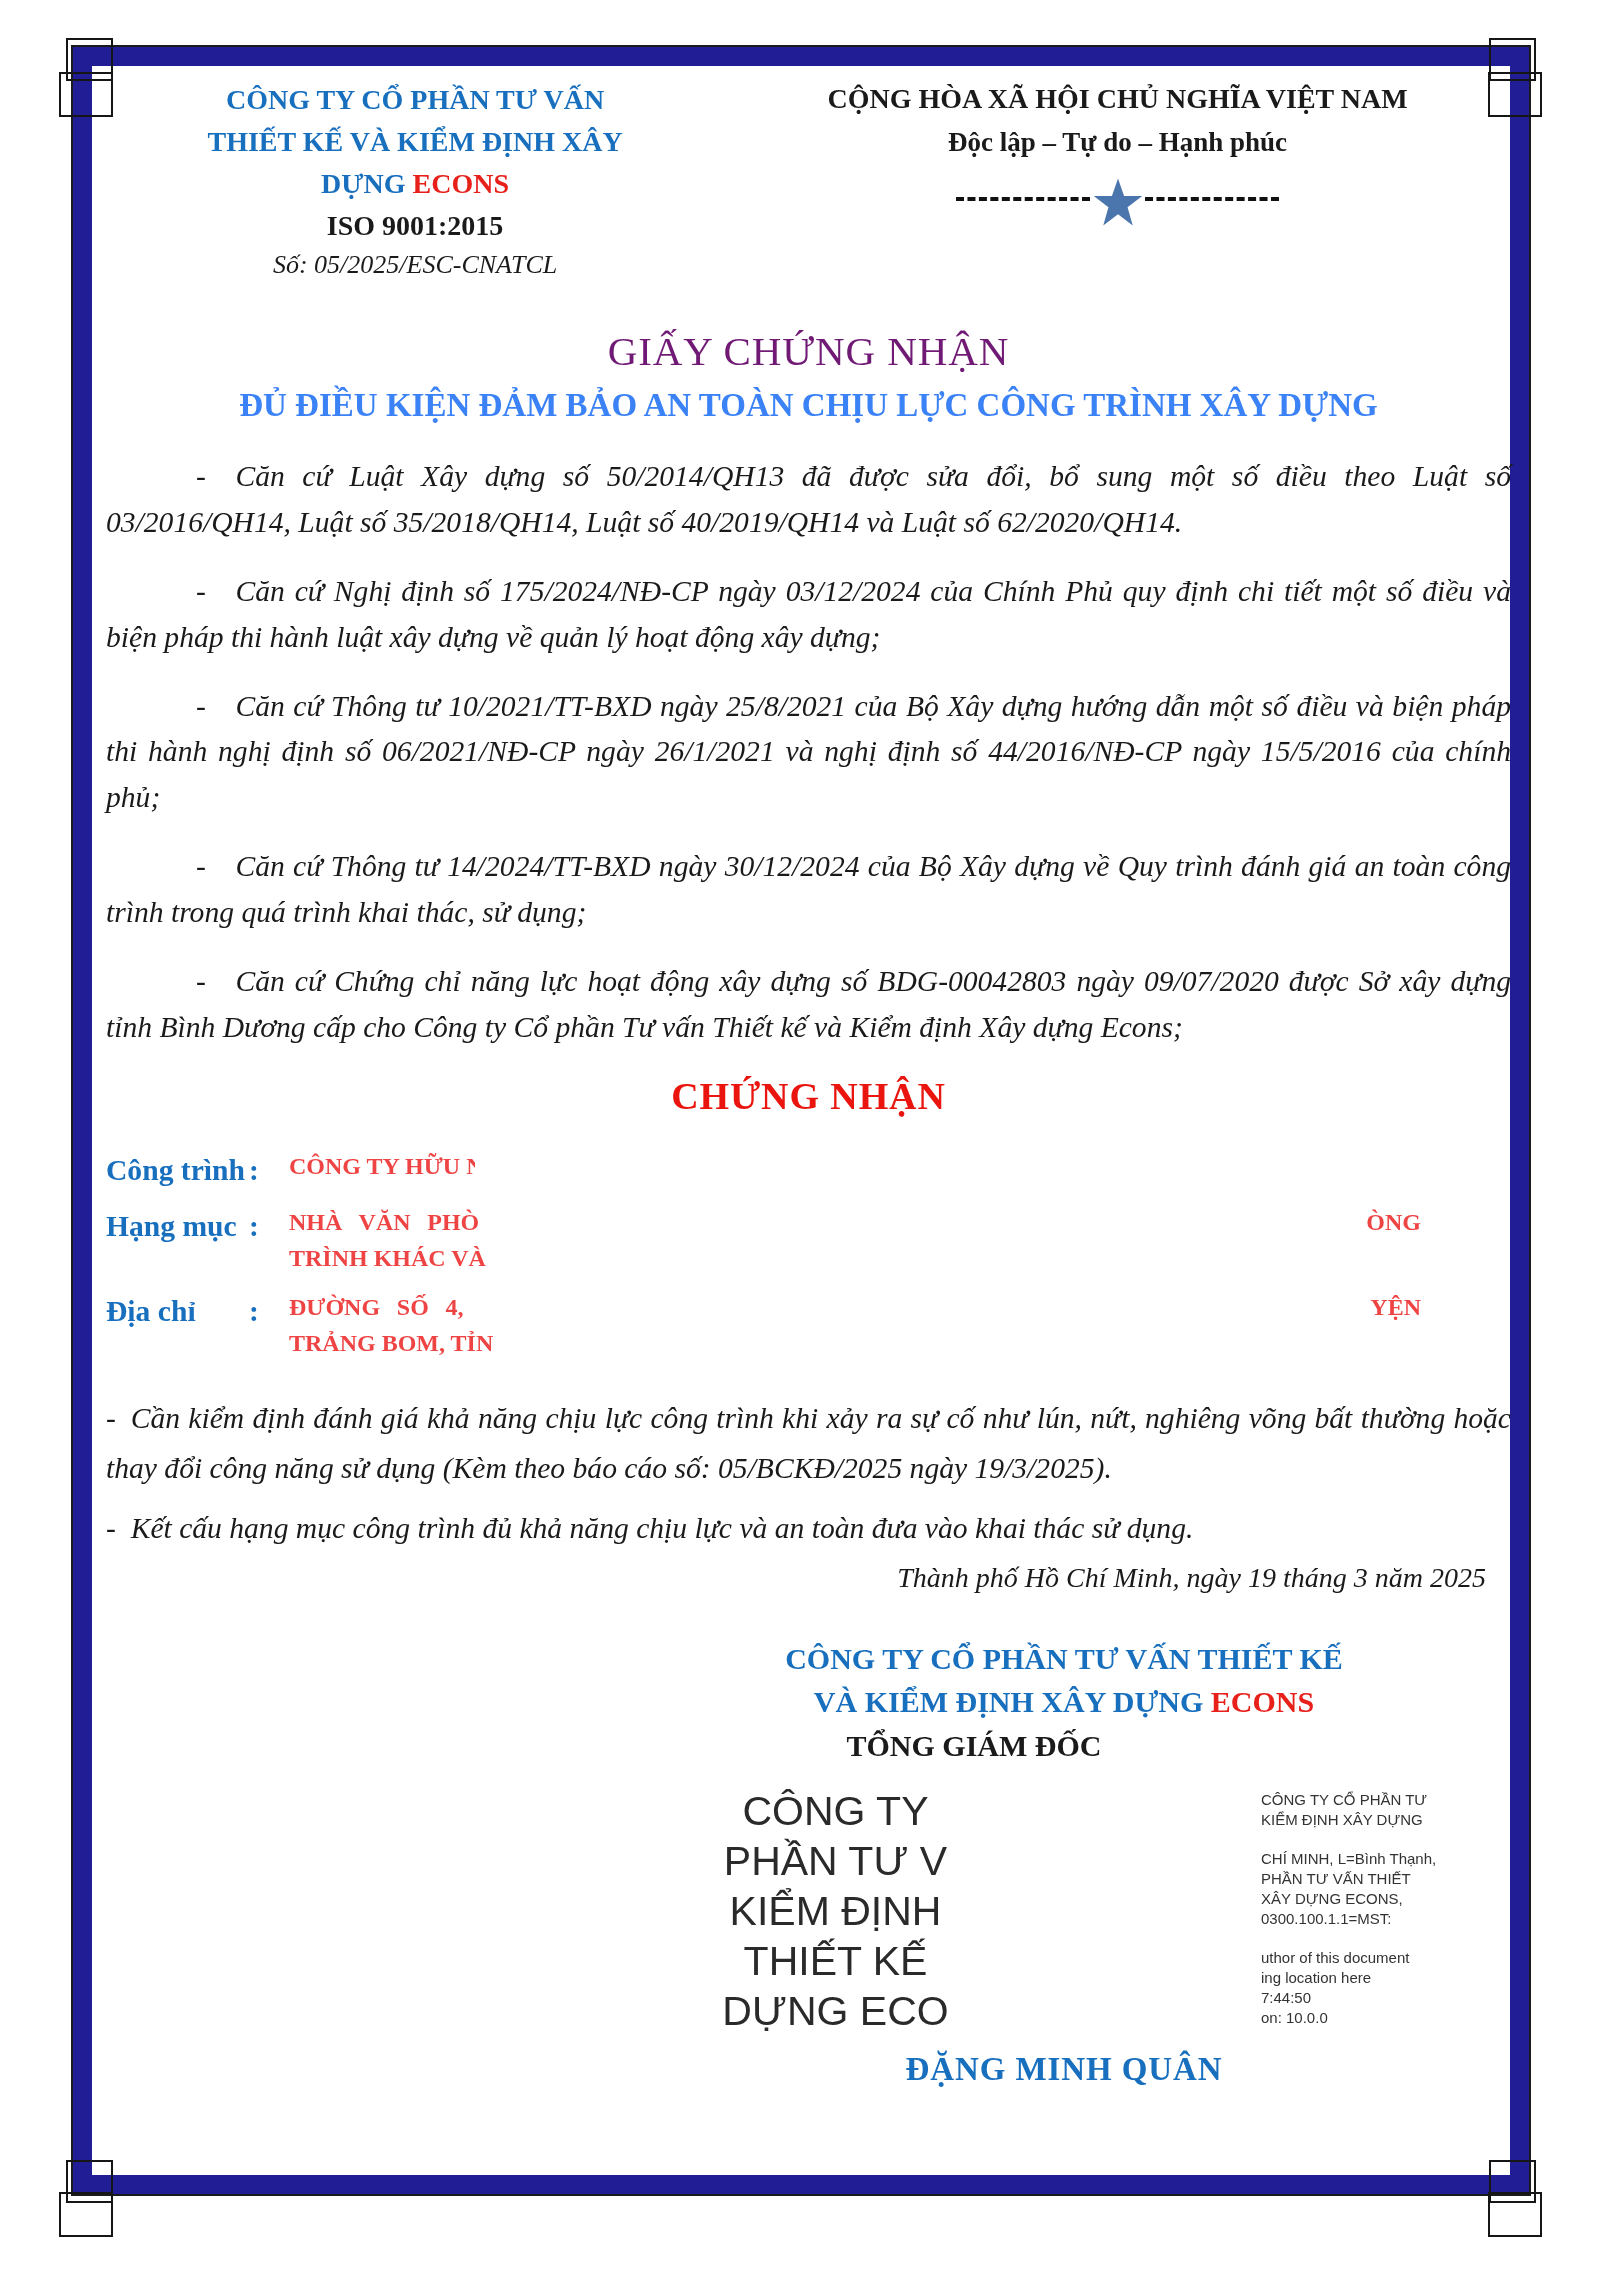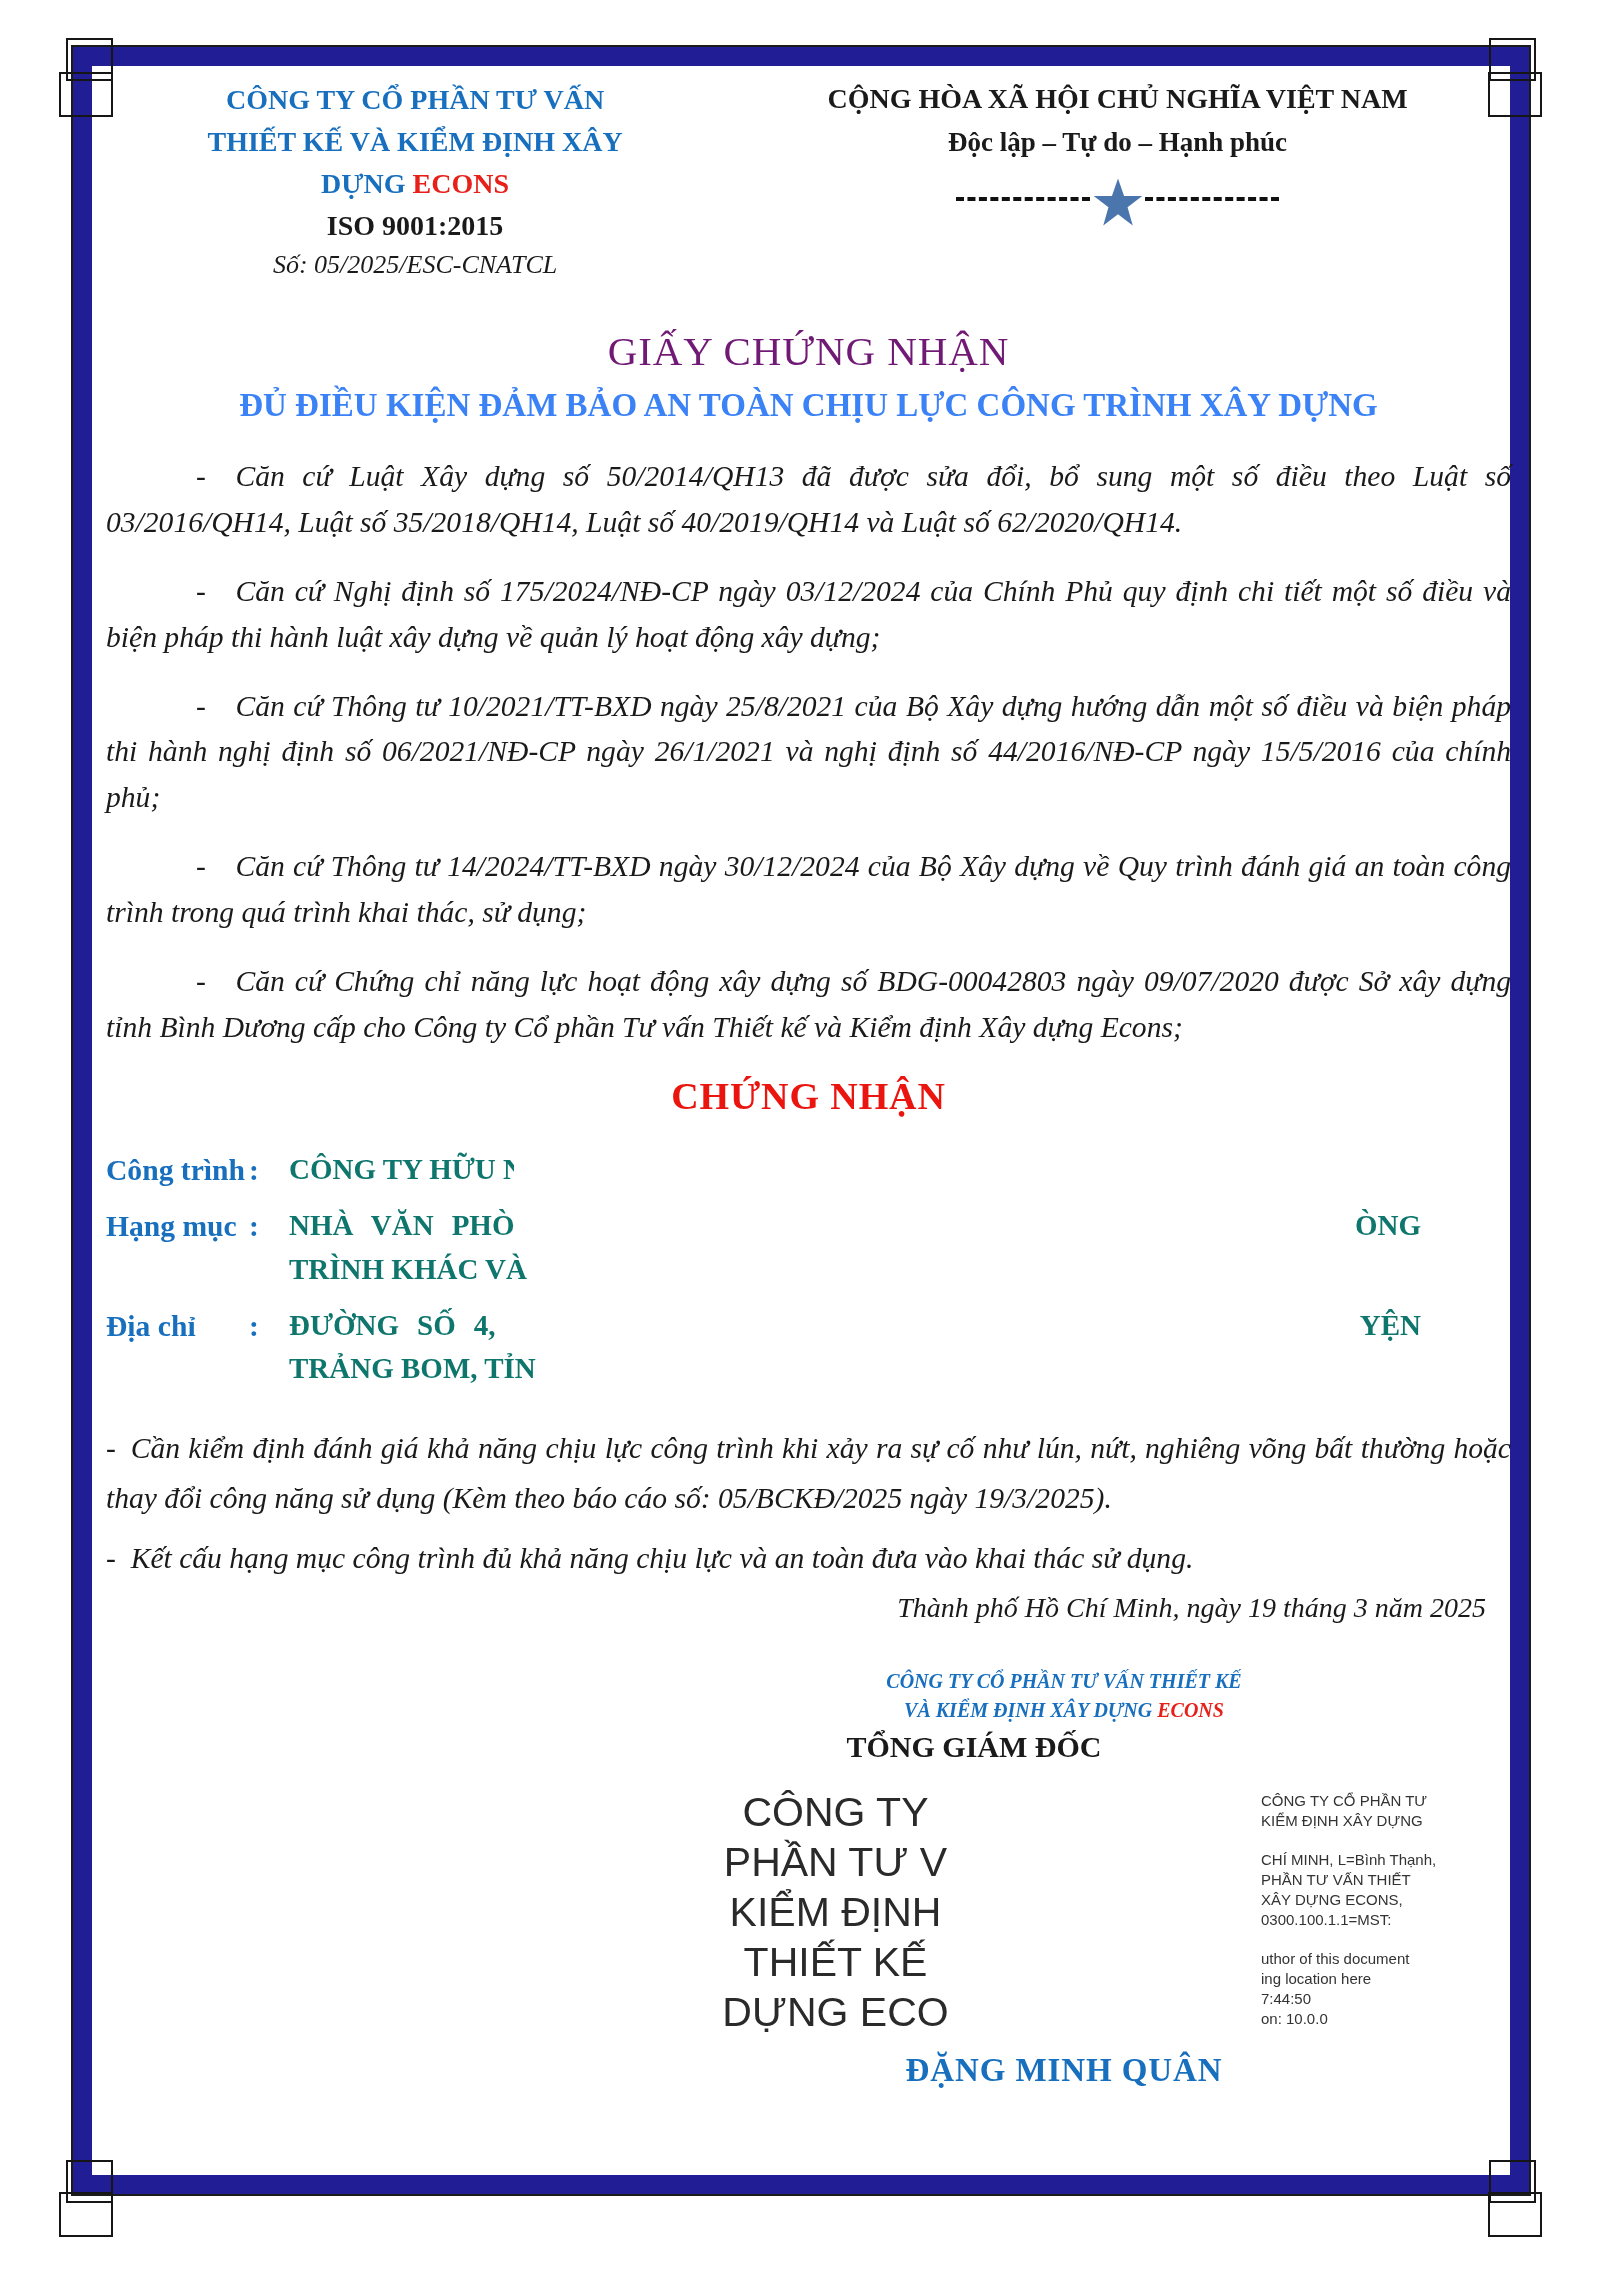--- a/index.html
+++ b/index.html
@@ -41,29 +41,29 @@
   .title-sub{color:#3b82f6;font-weight:bold;font-size:33px;text-align:center;margin-top:12.5px;}
   .legal p{
     font-style:italic;font-size:29.6px;line-height:1.55;text-align:justify;
     text-indent:90px;margin:0 0 23px 0;
   }
   .legal{margin-top:30px;}
   .certify-head{color:#e9150e;font-weight:bold;font-size:38px;text-align:center;margin:16px 0 30px 0;letter-spacing:0.9px;}
   .fields{display:grid;grid-template-columns:143px 40px 1fr;row-gap:12.5px;column-gap:0;}
   .f-label{color:#176fbe;font-weight:bold;font-size:29.6px;line-height:1.5;}
   .f-colon{color:#176fbe;font-weight:bold;font-size:29.6px;line-height:1.5;text-align:left;}
-  .f-value{color:#0f766e;font-weight:bold;font-size:29px;line-height:1.5;}
+  .f-value{color:#ef4444;font-weight:bold;font-size:24px;line-height:1.5;}
   .f-line{display:flex;justify-content:space-between;padding-right:90px;}
   .f-line.spread{word-spacing:10.7px;}
   .partial{display:inline-block;width:0.38em;overflow:hidden;white-space:nowrap;vertical-align:bottom;}
   .conclusions{margin-top:32px;}
   .conclusions p{font-style:italic;font-size:29.6px;line-height:1.7;text-align:justify;margin:0 0 9px 0;}
   .date-line{font-style:italic;font-size:28px;text-align:right;padding-right:25px;margin-top:9px;}
   .sig-block{margin-left:519px;width:878px;text-align:center;margin-top:43px;}
-  .sig-company{color:#176fbe;font-weight:bold;font-size:20px;line-height:1.45;font-style:italic;}
+  .sig-company{color:#176fbe;font-weight:bold;font-size:30px;line-height:1.45;}
   .sig-role{font-weight:bold;font-size:30px;margin-top:5.4px;transform:translateX(-90px);}
   .stamp{display:flex;justify-content:space-between;margin-top:23px;text-align:left;}
   .stamp-big{width:421px;text-align:center;
     font-family:"Liberation Sans","DejaVu Sans",sans-serif;
     font-size:41px;color:#2a2a2a;line-height:1.22;}
   .stamp-small{width:242px;
     font-family:"Liberation Sans","DejaVu Sans",sans-serif;
     font-size:15px;color:#333;line-height:1.32;padding-top:3.6px;}
   .stamp-small div{min-height:1.32em;}
   .sig-name{color:#176fbe;font-weight:bold;font-size:33px;margin-top:14.3px;letter-spacing:0.9px;}

